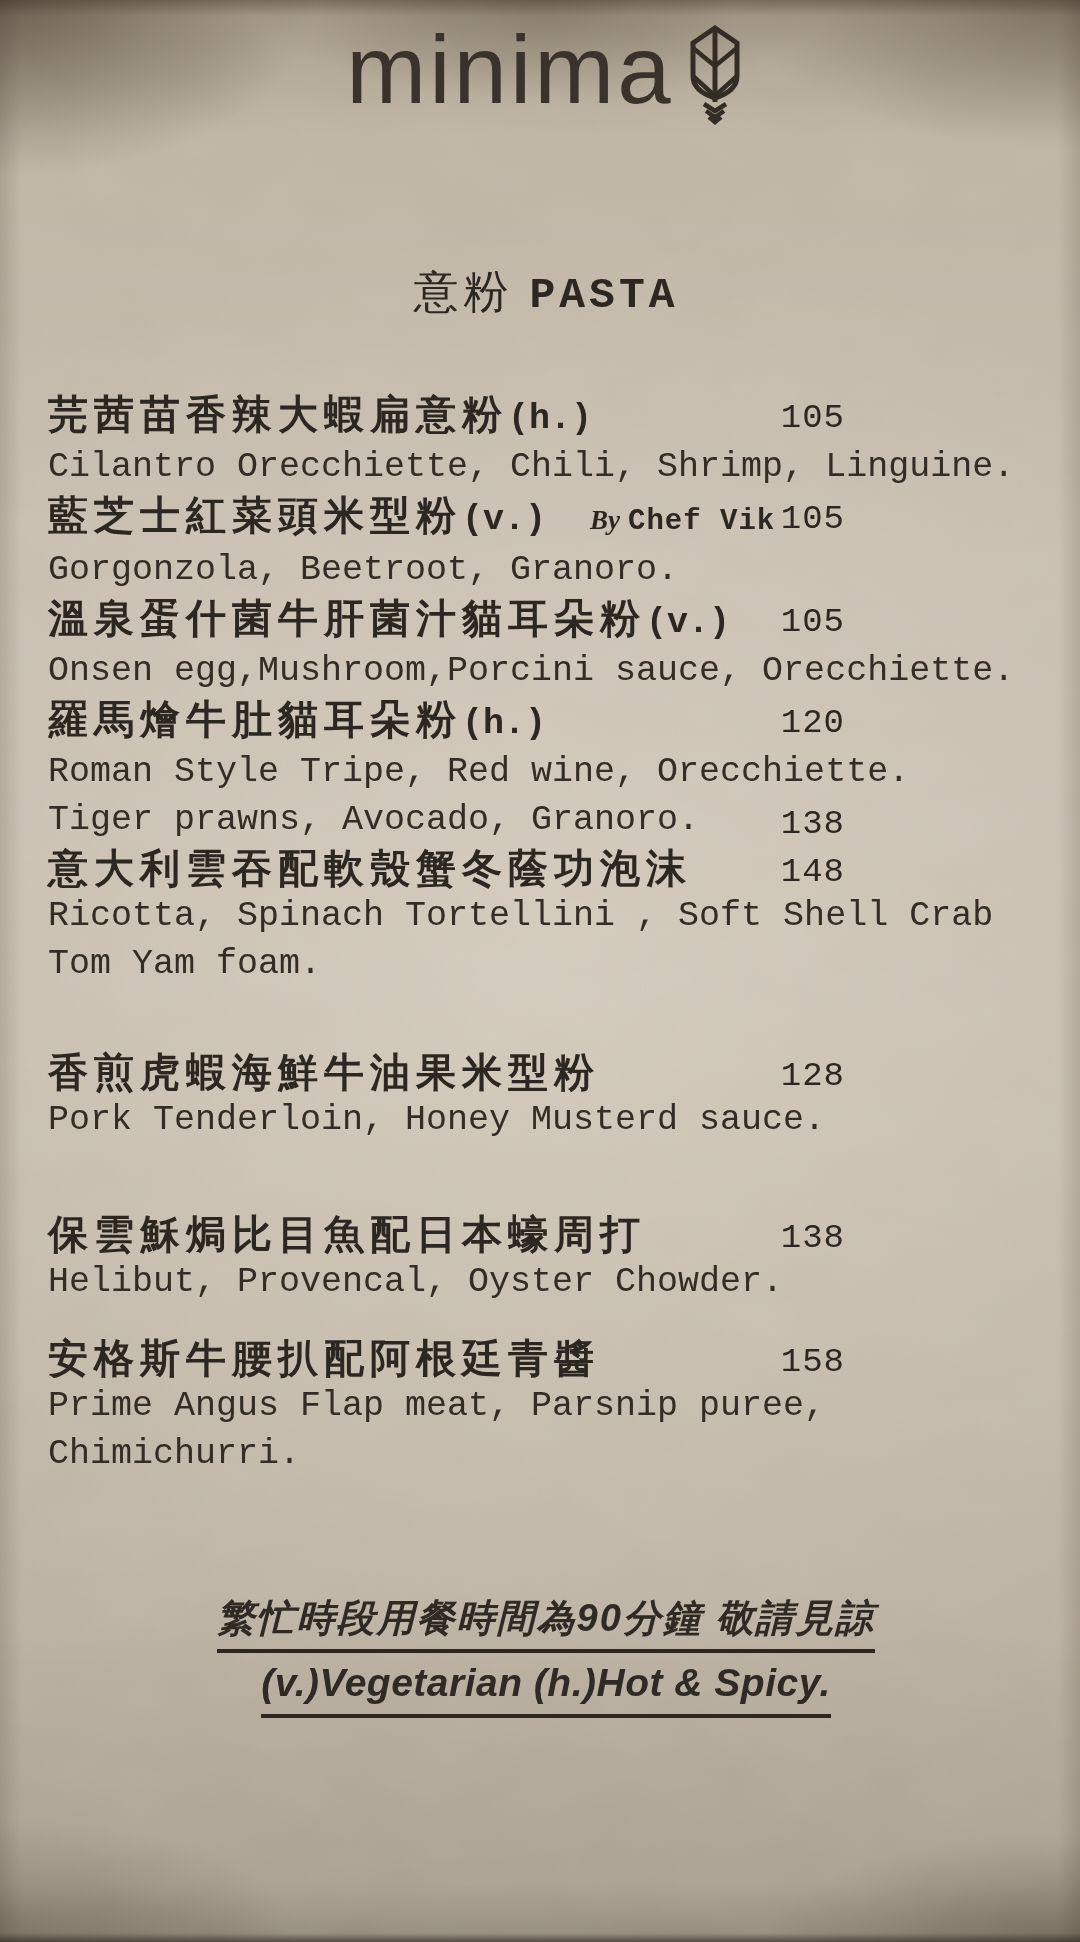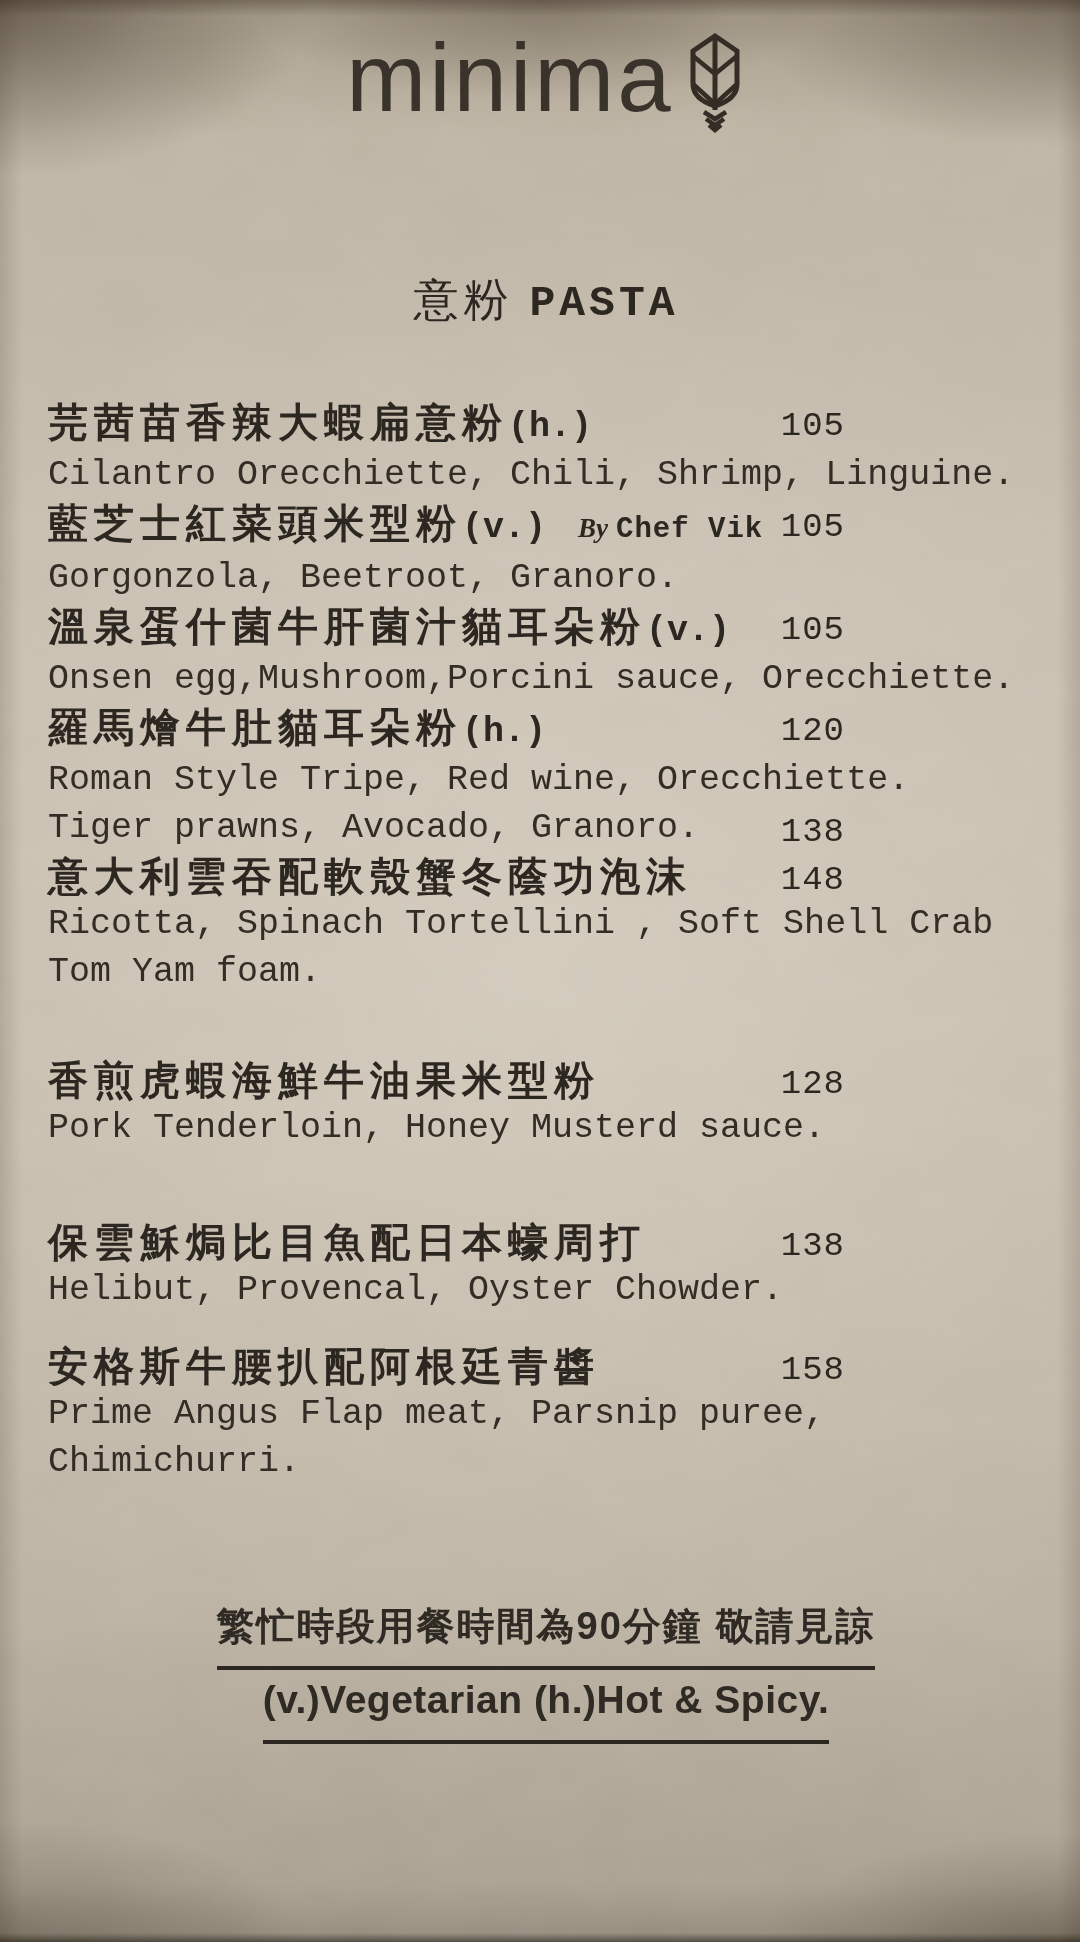--- a/index.html
+++ b/index.html
@@ -21,52 +21,52 @@
       radial-gradient(40% 9% at 0% 100%, rgba(45,34,22,0.28), transparent 70%),
       radial-gradient(42% 8% at 100% 100%, rgba(45,34,22,0.32), transparent 70%),
       linear-gradient(180deg, rgba(58,46,32,0.38) 0px, rgba(0,0,0,0) 16px),
       linear-gradient(0deg, rgba(32,27,21,0.55) 0px, rgba(0,0,0,0) 9px),
       linear-gradient(90deg, rgba(58,46,32,0.16) 0px, rgba(0,0,0,0) 22px),
       linear-gradient(270deg, rgba(58,46,32,0.16) 0px, rgba(0,0,0,0) 22px);
   }
   .noise { position:absolute; inset:0; z-index:2; opacity:0.5; pointer-events:none; }
   .content { position:relative; z-index:4; padding:0 36px 0 48px; }
 
-  .logo-row { display:flex; justify-content:center; align-items:flex-end; padding-top:18px; height:112px; }
+  .logo-row { display:flex; justify-content:center; align-items:flex-end; padding-top:10px; height:112px; }
   .logo-text {
     font-size:96px; line-height:104px; letter-spacing:3px; font-weight:400;
     color:#39332b;
   }
   .logo-leaf { width:62px; height:104px; margin-left:10px; margin-bottom:-6px; }
 
   .section-heading { text-align:center; white-space:nowrap; }
   .heading-1 { margin-top:140px; }
   .heading-2 { margin-top:126px; }
   .h-zh { font-size:45px; font-weight:400; letter-spacing:5px; color:#2c2720;margin-top:24px; }
   .h-en { font-family:"Liberation Mono", monospace; font-weight:700; font-size:43px; letter-spacing:4px; margin-left:16px; color:#2c2720; }
 
   .items-1 { margin-top:68px; }
   .items-2 { margin-top:60px; }
   .menu-item { position:relative; }
   .sv-gap-1 { margin-bottom:66px; }
   .sv-gap-2 { margin-bottom:28px; }
   .name-line { font-size:40px; line-height:48px; letter-spacing:6px; font-weight:900; color:#2c2720; white-space:nowrap; }
   .tag { font-family:"Liberation Mono", monospace; font-size:35px; font-weight:700; letter-spacing:0; }
-  .byline { white-space:nowrap; letter-spacing:0; margin-left:32px;text-align:right; }
+  .byline { white-space:nowrap; letter-spacing:0; margin-left:44px;text-align:right; }
   .byline-prefix { font-family:"Liberation Serif", serif; font-style:italic; font-weight:700; font-size:27px; }
   .byline-name { font-family:"Liberation Mono", monospace; font-weight:700; font-size:29px; letter-spacing:1px; margin-left:8px; }
   .desc { font-family:"Liberation Mono", monospace; font-size:35px; line-height:48px; letter-spacing:0; color:#332d25; white-space:nowrap; }
   .price {
     position:absolute; top:9px; right:199px;
     font-family:"Liberation Mono", monospace; font-size:34px; font-weight:400; letter-spacing:1px;
     color:#2c2720;
   }
 
   .footer { margin-top:116px; text-align:center; }
-  .footer-line { display:inline-block; border-bottom:4px solid #2c2720; padding-bottom:16px; }
+  .footer-line { display:inline-block; border-bottom:4px solid #2c2720; padding-bottom:7px;font-style:italic; }
   .footer-zh { font-size:38px; font-weight:900; letter-spacing:2px; line-height:48px; }
   .footer-en-row { margin-top:6px; }
   .footer-en { font-family:"Liberation Sans", sans-serif; font-size:39px; font-weight:600; letter-spacing:0.5px; line-height:48px; }
 </style>
 </head>
 <body>
 
 <div class="page">
 
   <svg class="noise" width="1080" height="1942" xmlns="http://www.w3.org/2000/svg">

